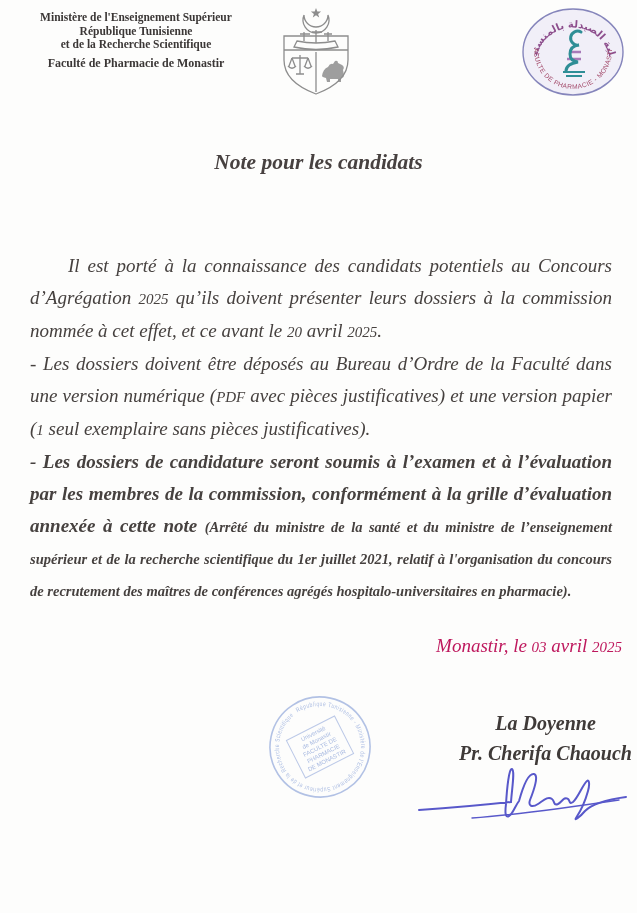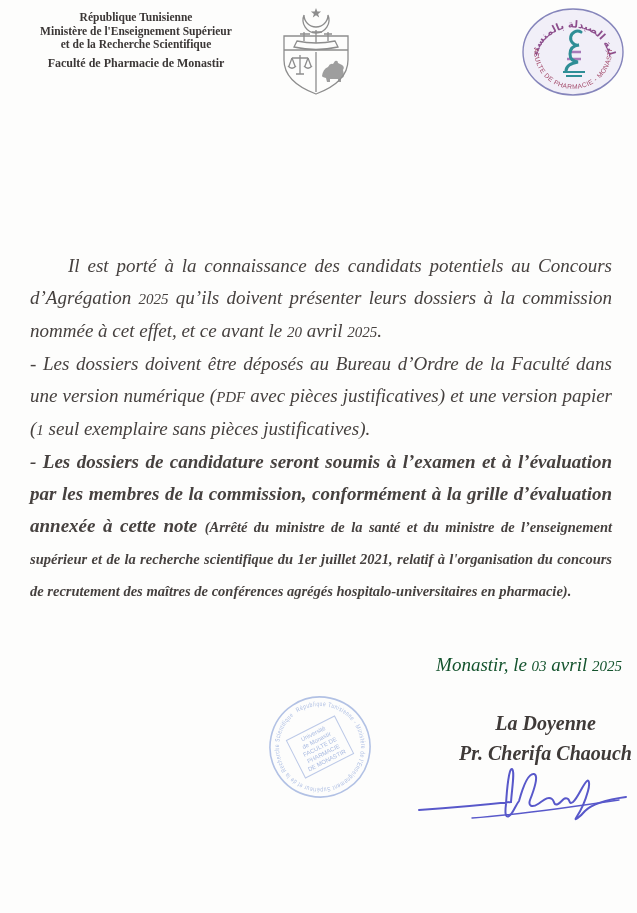--- a/index.html
+++ b/index.html
@@ -29,39 +29,39 @@
   }
   .docbody p{margin:0;}
   .p-intro{text-indent:38px;}
   .nb{margin-top:14px;font-weight:bold;}
   .p-point1{margin-top:10px;}
   .p-point2{margin-top:8px;font-weight:bold;}
   .seg-num{font-size:15px;}
   .seg-small{font-size:14.5px;line-height:27px;}
   
   .dateline{
-    position:absolute;right:15px;top:654px;
-    font-style:italic;font-size:19px;color:#14532d;
+    position:absolute;right:15px;top:635px;
+    font-style:italic;font-size:19px;color:#be185d;
   }
   .dateline .seg-num{font-size:15px;}
   .signer{
     position:absolute;left:428px;top:708px;width:235px;text-align:center;
     font-weight:bold;font-style:italic;font-size:20px;line-height:30px;color:#3f3a38;
   }
   .stamp{position:absolute;left:262px;top:692px;opacity:.82;}
   .sig{position:absolute;left:415px;top:758px;}
 </style>
 </head>
 <body>
 
 <div class="page">
 
   <div class="hdr-left">
+    <div>Ministère de l'Enseignement Supérieur</div>
     <div>République Tunisienne</div>
-    <div>Ministère de l'Enseignement Supérieur</div>
     <div>et de la Recherche Scientifique</div>
     <div class="faculty">Faculté de Pharmacie de Monastir</div>
   </div>
 
   <svg class="emblem" width="104" height="100" viewBox="0 0 104 100">
     <g stroke="#8d8d8d" stroke-width="1.3" fill="none">
       <path d="M40,11 a13,13 0 1,0 24,0 a10.5,10.5 0 1,1 -24,0"></path>
       <polygon points="52,4 53.3,7.6 57.1,7.6 54.1,9.9 55.2,13.5 52,11.3 48.8,13.5 49.9,9.9 46.9,7.6 50.7,7.6" fill="#8d8d8d" stroke="none"></polygon>
       <path d="M20,32 L84,32 L84,56 Q84,78 52,90 Q20,78 20,56 Z"></path>
       <path d="M20,46 L84,46"></path>
@@ -88,20 +88,21 @@
       <textPath href="#logoBottomArc" startOffset="50%">FACULTE DE PHARMACIE - MONASTIR</textPath>
     </text>
     <g>
       <path d="M50,46 h12 M48,53 h14" stroke="#a77ab8" stroke-width="2.4" fill="none"></path>
       <path d="M62,26 a7,7 0 1,0 -2,13 q-9,1 -9,9 q0,7 8,8 q-12,2 -12,9" stroke="#2f8e96" stroke-width="3" fill="none" stroke-linecap="round"></path>
       <path d="M44,66 h22 M47,70 h16" stroke="#2f8e96" stroke-width="2.2" fill="none"></path>
     </g>
   </svg>
 
   <div class="title">
+    <div>Note pour les candidats</div>
   </div>
 
   <div class="docbody">
     <p class="p-intro"><span>Il est porté à la connaissance des candidats potentiels au Concours d’Agrégation </span><span class="seg-num">2025</span><span> qu’ils doivent présenter leurs dossiers à la commission nommée à cet effet, et ce avant le </span><span class="seg-num">20</span><span> avril </span><span class="seg-num">2025</span><span>.</span></p>
     <p class="p-point1"><span>- Les dossiers doivent être déposés au Bureau d’Ordre de la Faculté dans une version numérique (</span><span class="seg-num">PDF</span><span> avec pièces justificatives) et une version papier (</span><span class="seg-num">1</span><span> seul exemplaire sans pièces justificatives).</span></p>
     <p class="p-point2"><span>- Les dossiers de candidature seront soumis à l’examen et à l’évaluation par les membres de la commission, conformément à la grille d’évaluation annexée à cette note </span><span class="seg-small">(Arrêté  du ministre de la santé et du ministre de l’enseignement supérieur et de la recherche scientifique du 1er juillet 2021, relatif à l'organisation du concours de recrutement des maîtres de conférences agrégés hospitalo-universitaires en pharmacie).</span></p>
   </div>
 
   <div class="dateline"><span>Monastir, le </span><span class="seg-num">03</span><span>  avril </span><span class="seg-num">2025</span></div>
 

